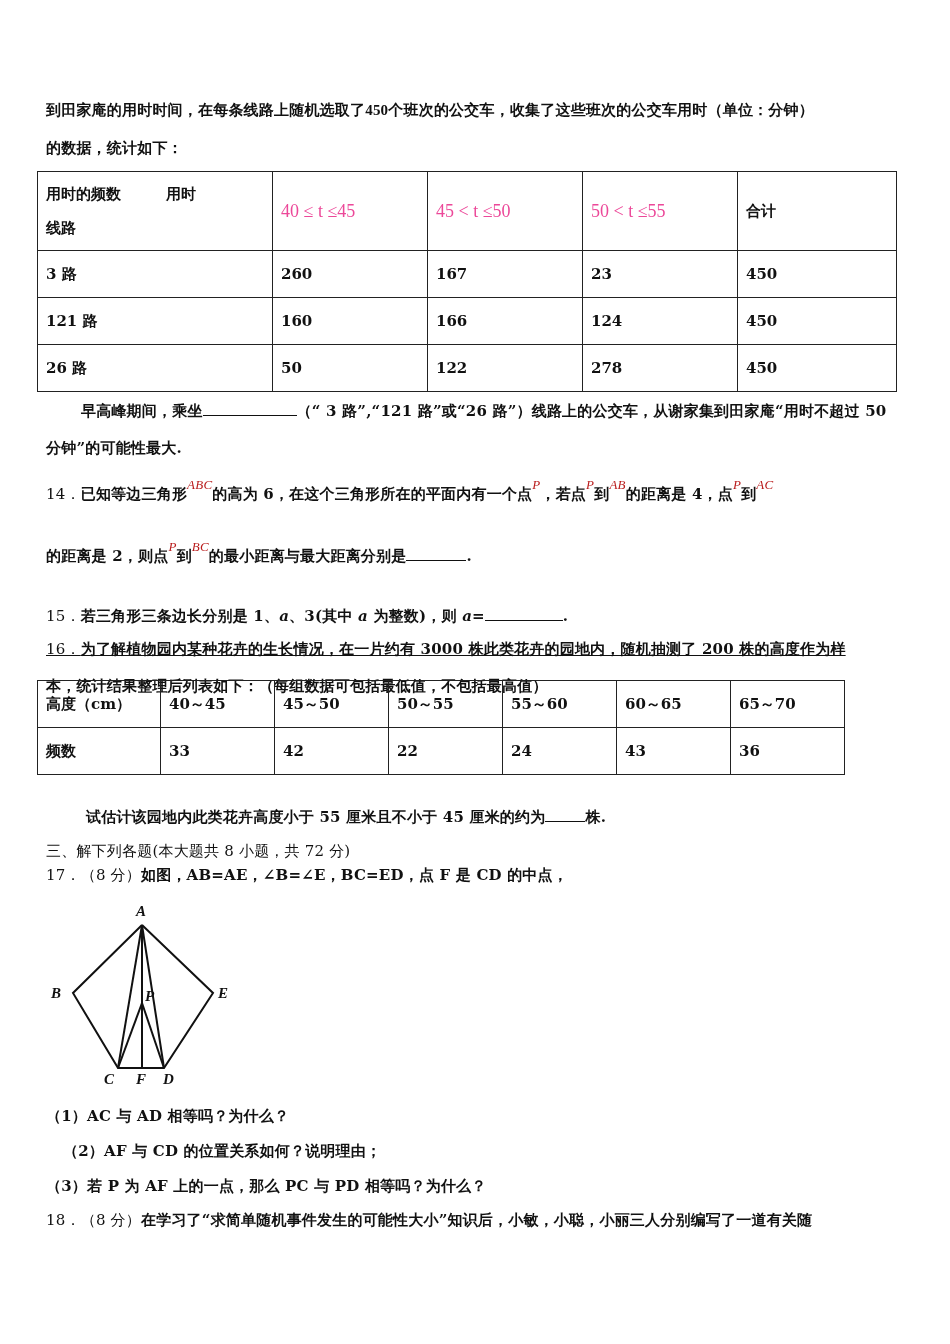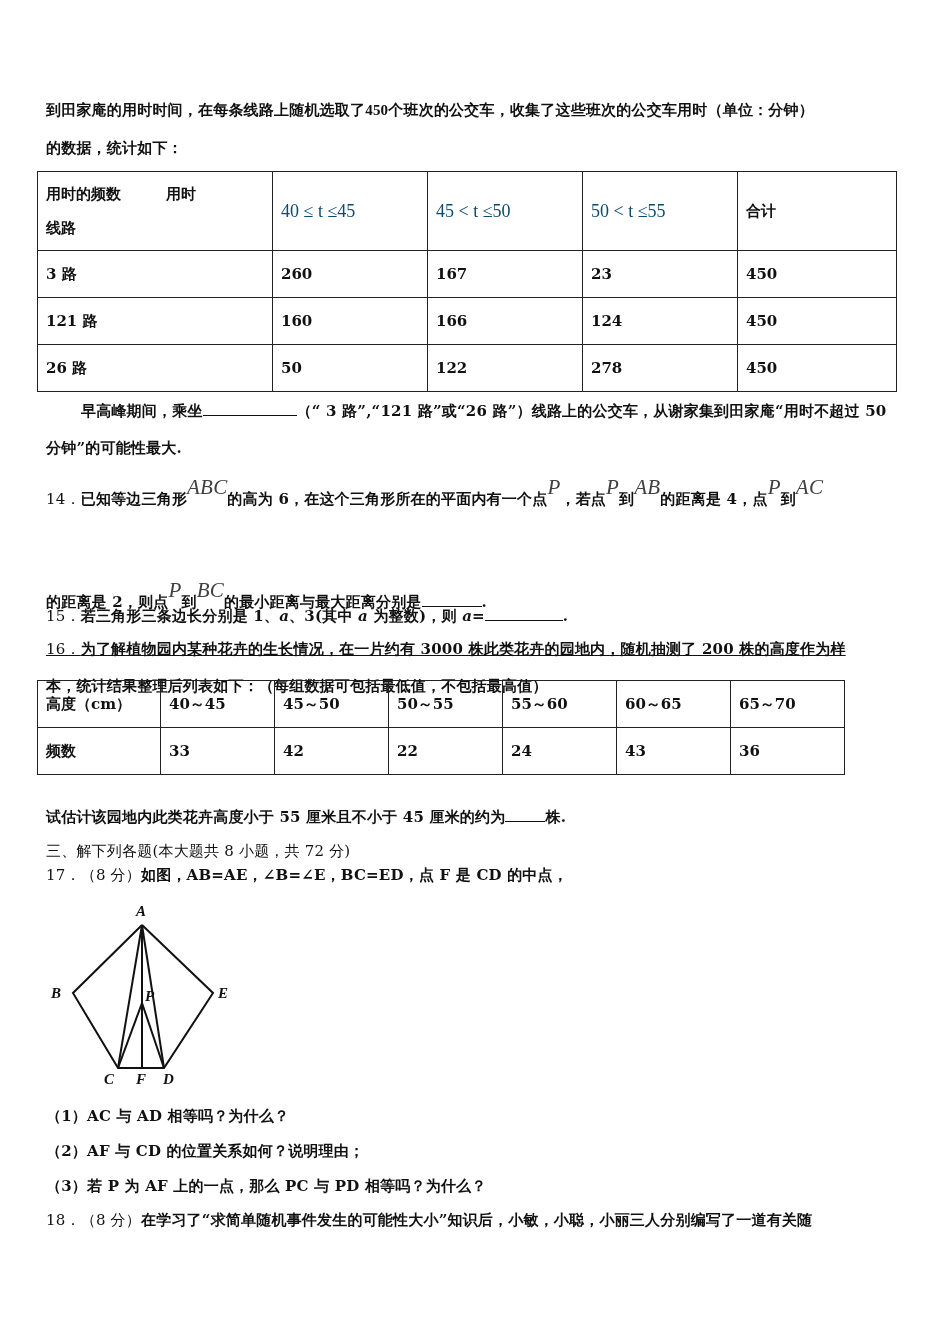--- a/index.html
+++ b/index.html
@@ -1,26 +1,26 @@
 <!DOCTYPE html>
 <html><head>
 <meta charset="utf-8">
 <style>
   html, body { margin: 0; padding: 0; background: #ffffff; }
   body { width: 950px; height: 1344px; position: relative; font-family: "DejaVu Serif", "Liberation Serif", serif; color: #111; }
   .line { position: absolute; left: 46px; font-size: 15px; font-weight: bold; white-space: nowrap; letter-spacing: 0.2px; }
   .num { font-weight: normal; }
-  .m { font-family: "Liberation Serif", serif; font-style: italic; font-weight: normal; font-size: 21px; color: #404040; position: relative; top: -10px; }
+  .m { font-family: "Liberation Serif", serif; font-style: italic; font-weight: normal; font-size: 13px; color: #b91c1c; position: relative; top: -10px; }
   .blank { display: inline-block; border-bottom: 1.5px solid #111; vertical-align: baseline; height: 14px; }
   table { position: absolute; border-collapse: collapse; font-weight: bold; font-size: 15px; }
   td { border: 1.5px solid #222; padding: 0 8px; vertical-align: middle; }
   .t1 { left: 37px; top: 171px; width: 860px; }
   .t1 td { height: 46px; }
   .t1 tr.h td { height: 78px; }
-  .t1 .range { font-weight: normal; font-family: "Liberation Serif", serif; font-size: 18px; color: #0c4a6e; }
+  .t1 .range { font-weight: normal; font-family: "Liberation Serif", serif; font-size: 18px; color: #ec4899; }
   .t2 { left: 37px; top: 680px; width: 808px; }
   .t2 td { height: 46px; }
   .figure { position: absolute; left: 46px; top: 900px; }
 </style>
 </head>
 <body>
 
 <div class="line" style="top:101px;">
   <span>到田家庵的用时时间，在每条线路上随机选取了</span><span style="font-family:'Liberation Serif',serif;">450</span><span>个班次的公交车，收集了这些班次的公交车用时（单位：分钟）</span>
 </div>
@@ -63,21 +63,21 @@
   </table>
 
 <div class="line" style="top:401px;margin-left:35px;">
   <span>早高峰期间，乘坐</span><span class="blank" style="width:94px;"></span><span>（“ 3 路”,“121 路”或“26 路”）线路上的公交车，从谢家集到田家庵“用时不超过 50</span>
 </div>
 <div class="line" style="top:439px;">分钟”的可能性最大.</div>
 
 <div class="line" style="top:485px;">
   <span class="num">14．</span><span>已知等边三角形</span><span class="m">ABC</span><span>的高为 6，在这个三角形所在的平面内有一个点</span><span class="m">P</span><span>，若点</span><span class="m">P</span><span>到</span><span class="m">AB</span><span>的距离是 4，点</span><span class="m">P</span><span>到</span><span class="m">AC</span>
 </div>
-<div class="line" style="top:588px;">
+<div class="line" style="top:546px;">
   <span>的距离是 2，则点</span><span class="m">P</span><span>到</span><span class="m">BC</span><span>的最小距离与最大距离分别是</span><span class="blank" style="width:60px;"></span><span>.</span>
 </div>
 
 <div class="line" style="top:606px;">
   <span class="num">15．</span><span>若三角形三条边长分别是 1、</span><i>a</i><span>、3(其中 </span><i>a</i><span> 为整数)，则 </span><i>a</i><span>=</span><span class="blank" style="width:78px;"></span><span>.</span>
 </div>
 
 <div class="line" style="top:640px;text-decoration:underline;">
   <span class="num">16．</span><span>为了解植物园内某种花卉的生长情况，在一片约有 3000 株此类花卉的园地内，随机抽测了 200 株的高度作为样</span>
 </div>
@@ -99,21 +99,21 @@
     <td>33</td>
     <td>42</td>
     <td>22</td>
     <td>24</td>
     <td>43</td>
     <td>36</td>
   </tr>
 </tbody>
   </table>
 
-<div class="line" style="top:807px;">
+<div class="line" style="top:807px;margin-left:40px;">
   <span>试估计该园地内此类花卉高度小于 55 厘米且不小于 45 厘米的约为</span><span class="blank" style="width:40px;"></span><span>株.</span>
 </div>
 
 <div class="line" style="top:842px; font-weight:normal;">三、解下列各题(本大题共 8 小题，共 72 分)</div>
 
 <div class="line" style="top:866px;">
   <span class="num">17．</span><span class="num">（8 分）</span><span>如图，AB=AE，∠B=∠E，BC=ED，点 F 是 CD 的中点，</span>
 </div>
 
 <div class="figure">
@@ -132,18 +132,18 @@
       <text x="172" y="98">E</text>
       <text x="99" y="101">P</text>
       <text x="58" y="184">C</text>
       <text x="90" y="184">F</text>
       <text x="117" y="184">D</text>
     </g>
   </svg>
 </div>
 
 <div class="line" style="top:1107px;">（1）AC 与 AD 相等吗？为什么？</div>
-<div class="line" style="top:1142px;">（2）AF 与 CD 的位置关系如何？说明理由；</div>
+<div class="line" style="top:1142px;margin-left:17px;">（2）AF 与 CD 的位置关系如何？说明理由；</div>
 <div class="line" style="top:1177px;">（3）若 P 为 AF 上的一点，那么 PC 与 PD 相等吗？为什么？</div>
 
 <div class="line" style="top:1211px;">
   <span class="num">18．</span><span class="num">（8 分）</span><span>在学习了“求简单随机事件发生的可能性大小”知识后，小敏，小聪，小丽三人分别编写了一道有关随</span>
 </div>
 
 </body></html>

